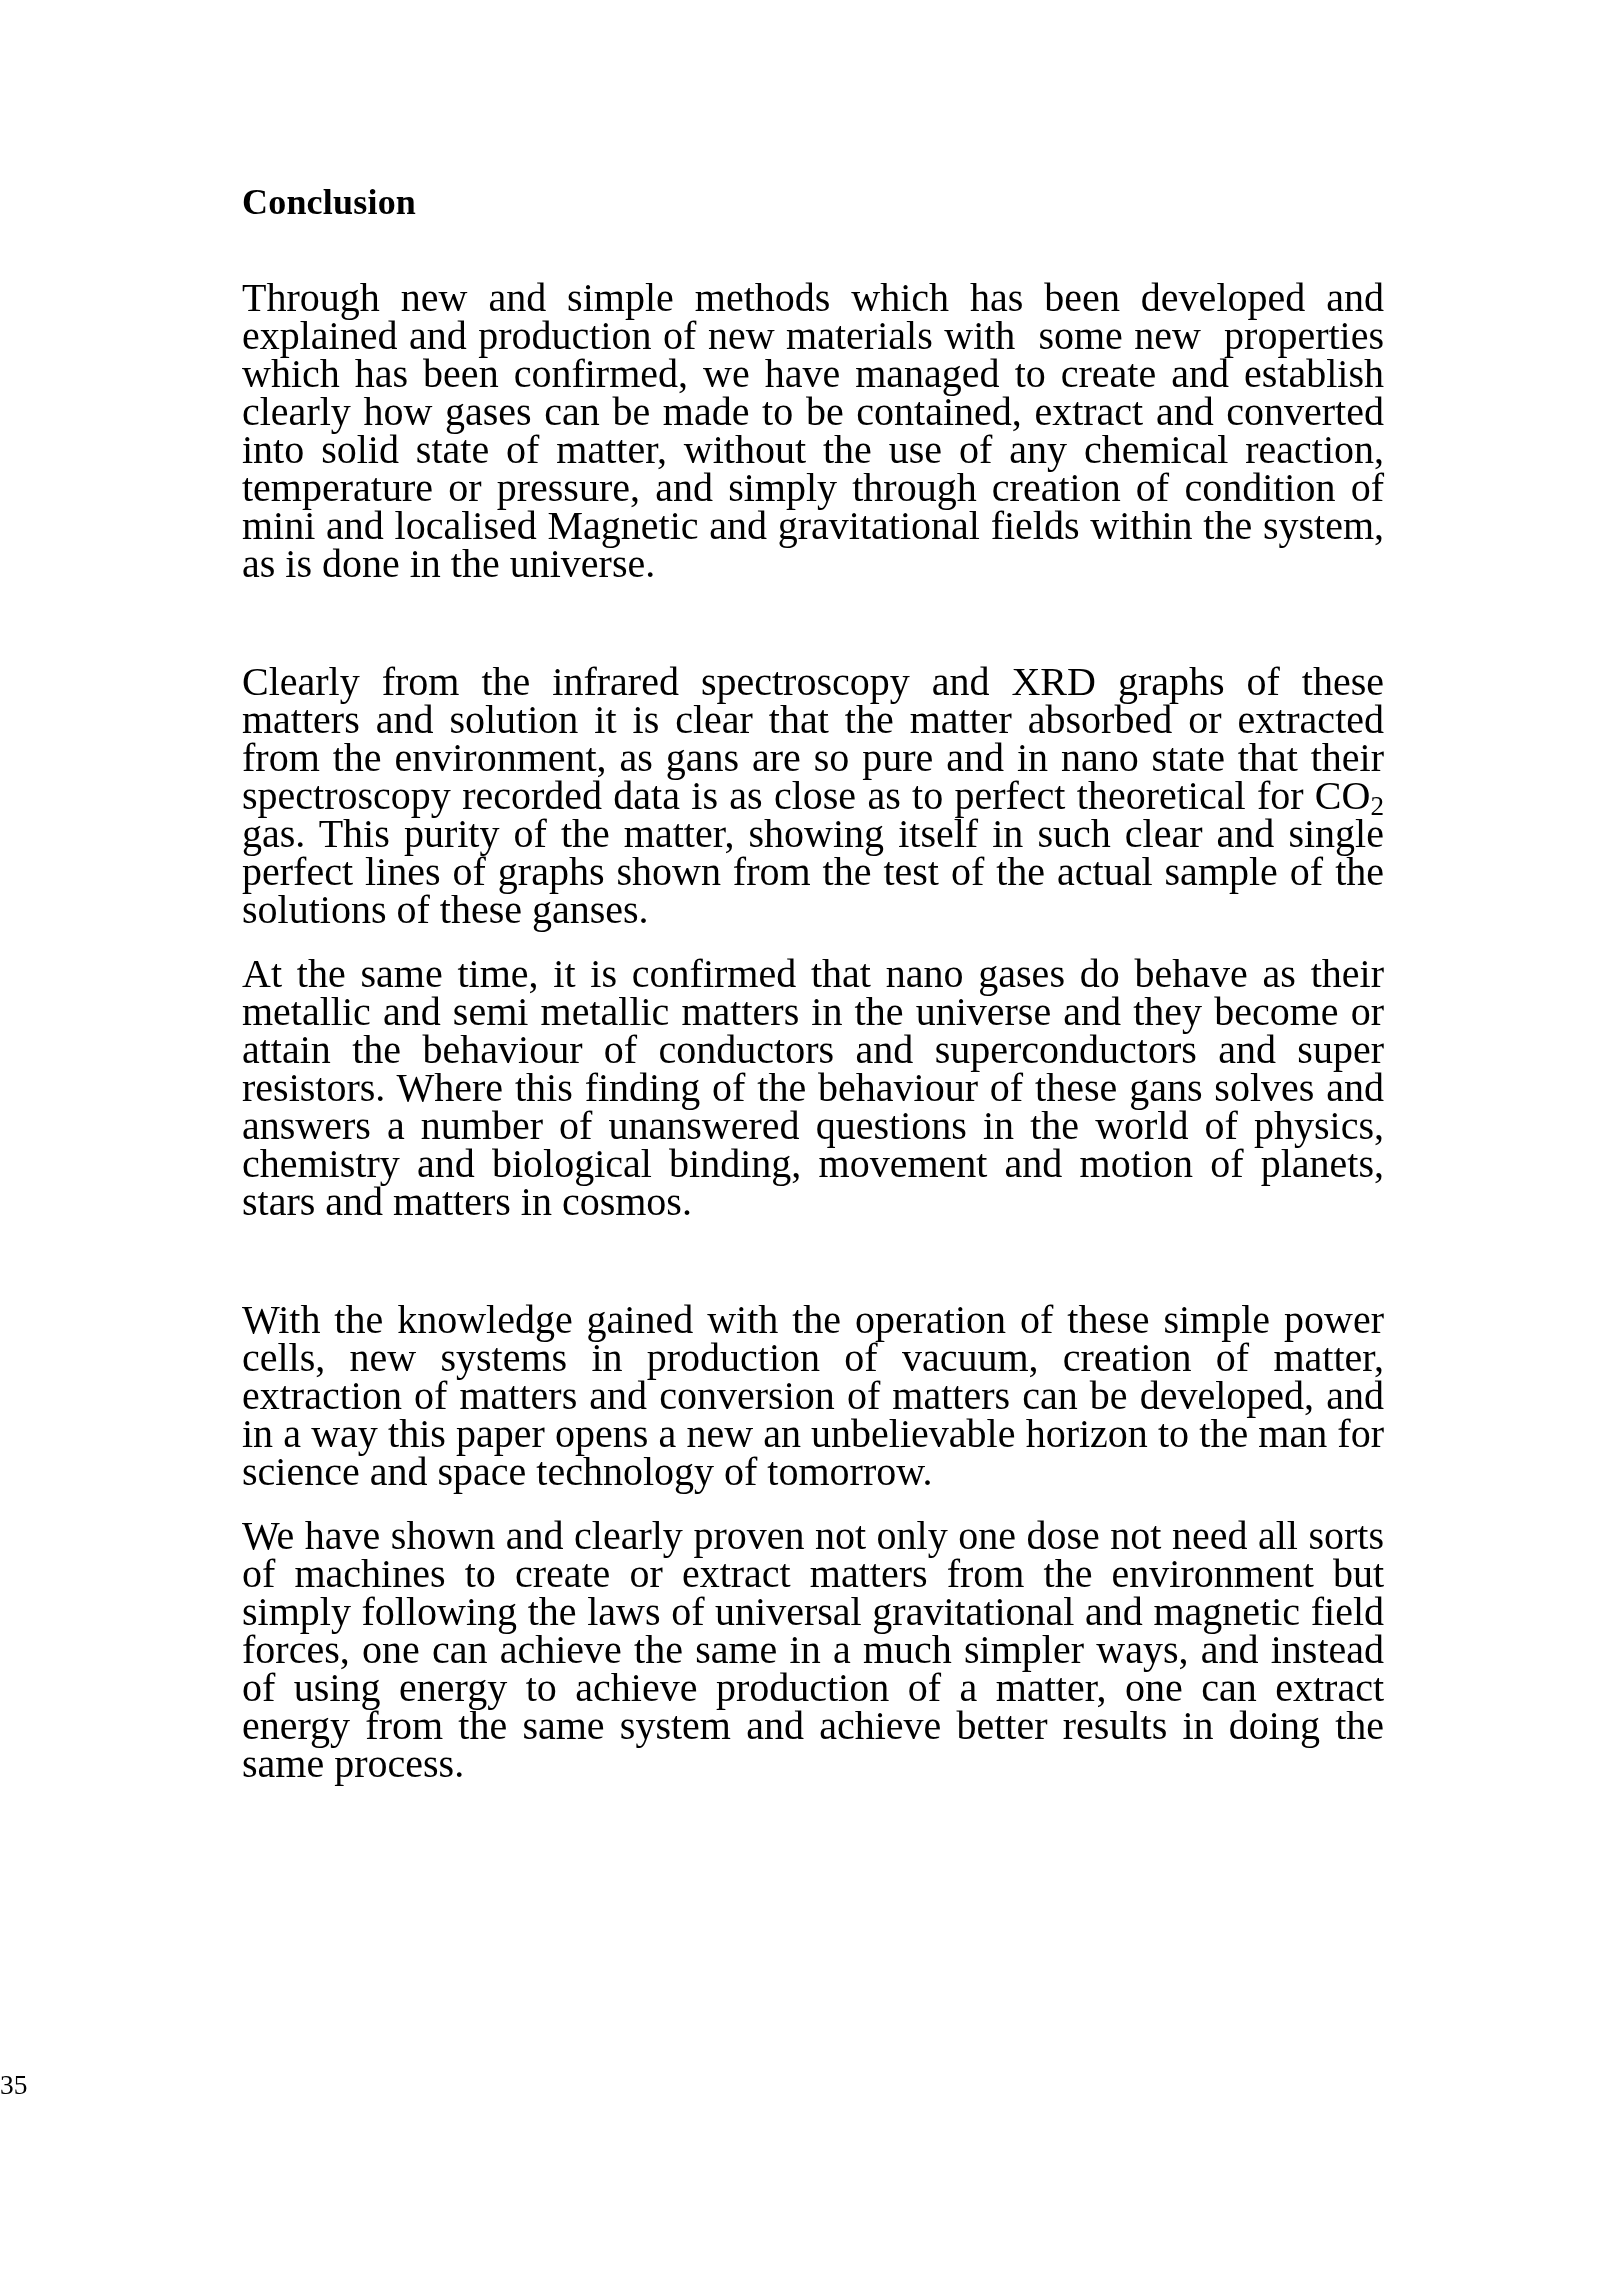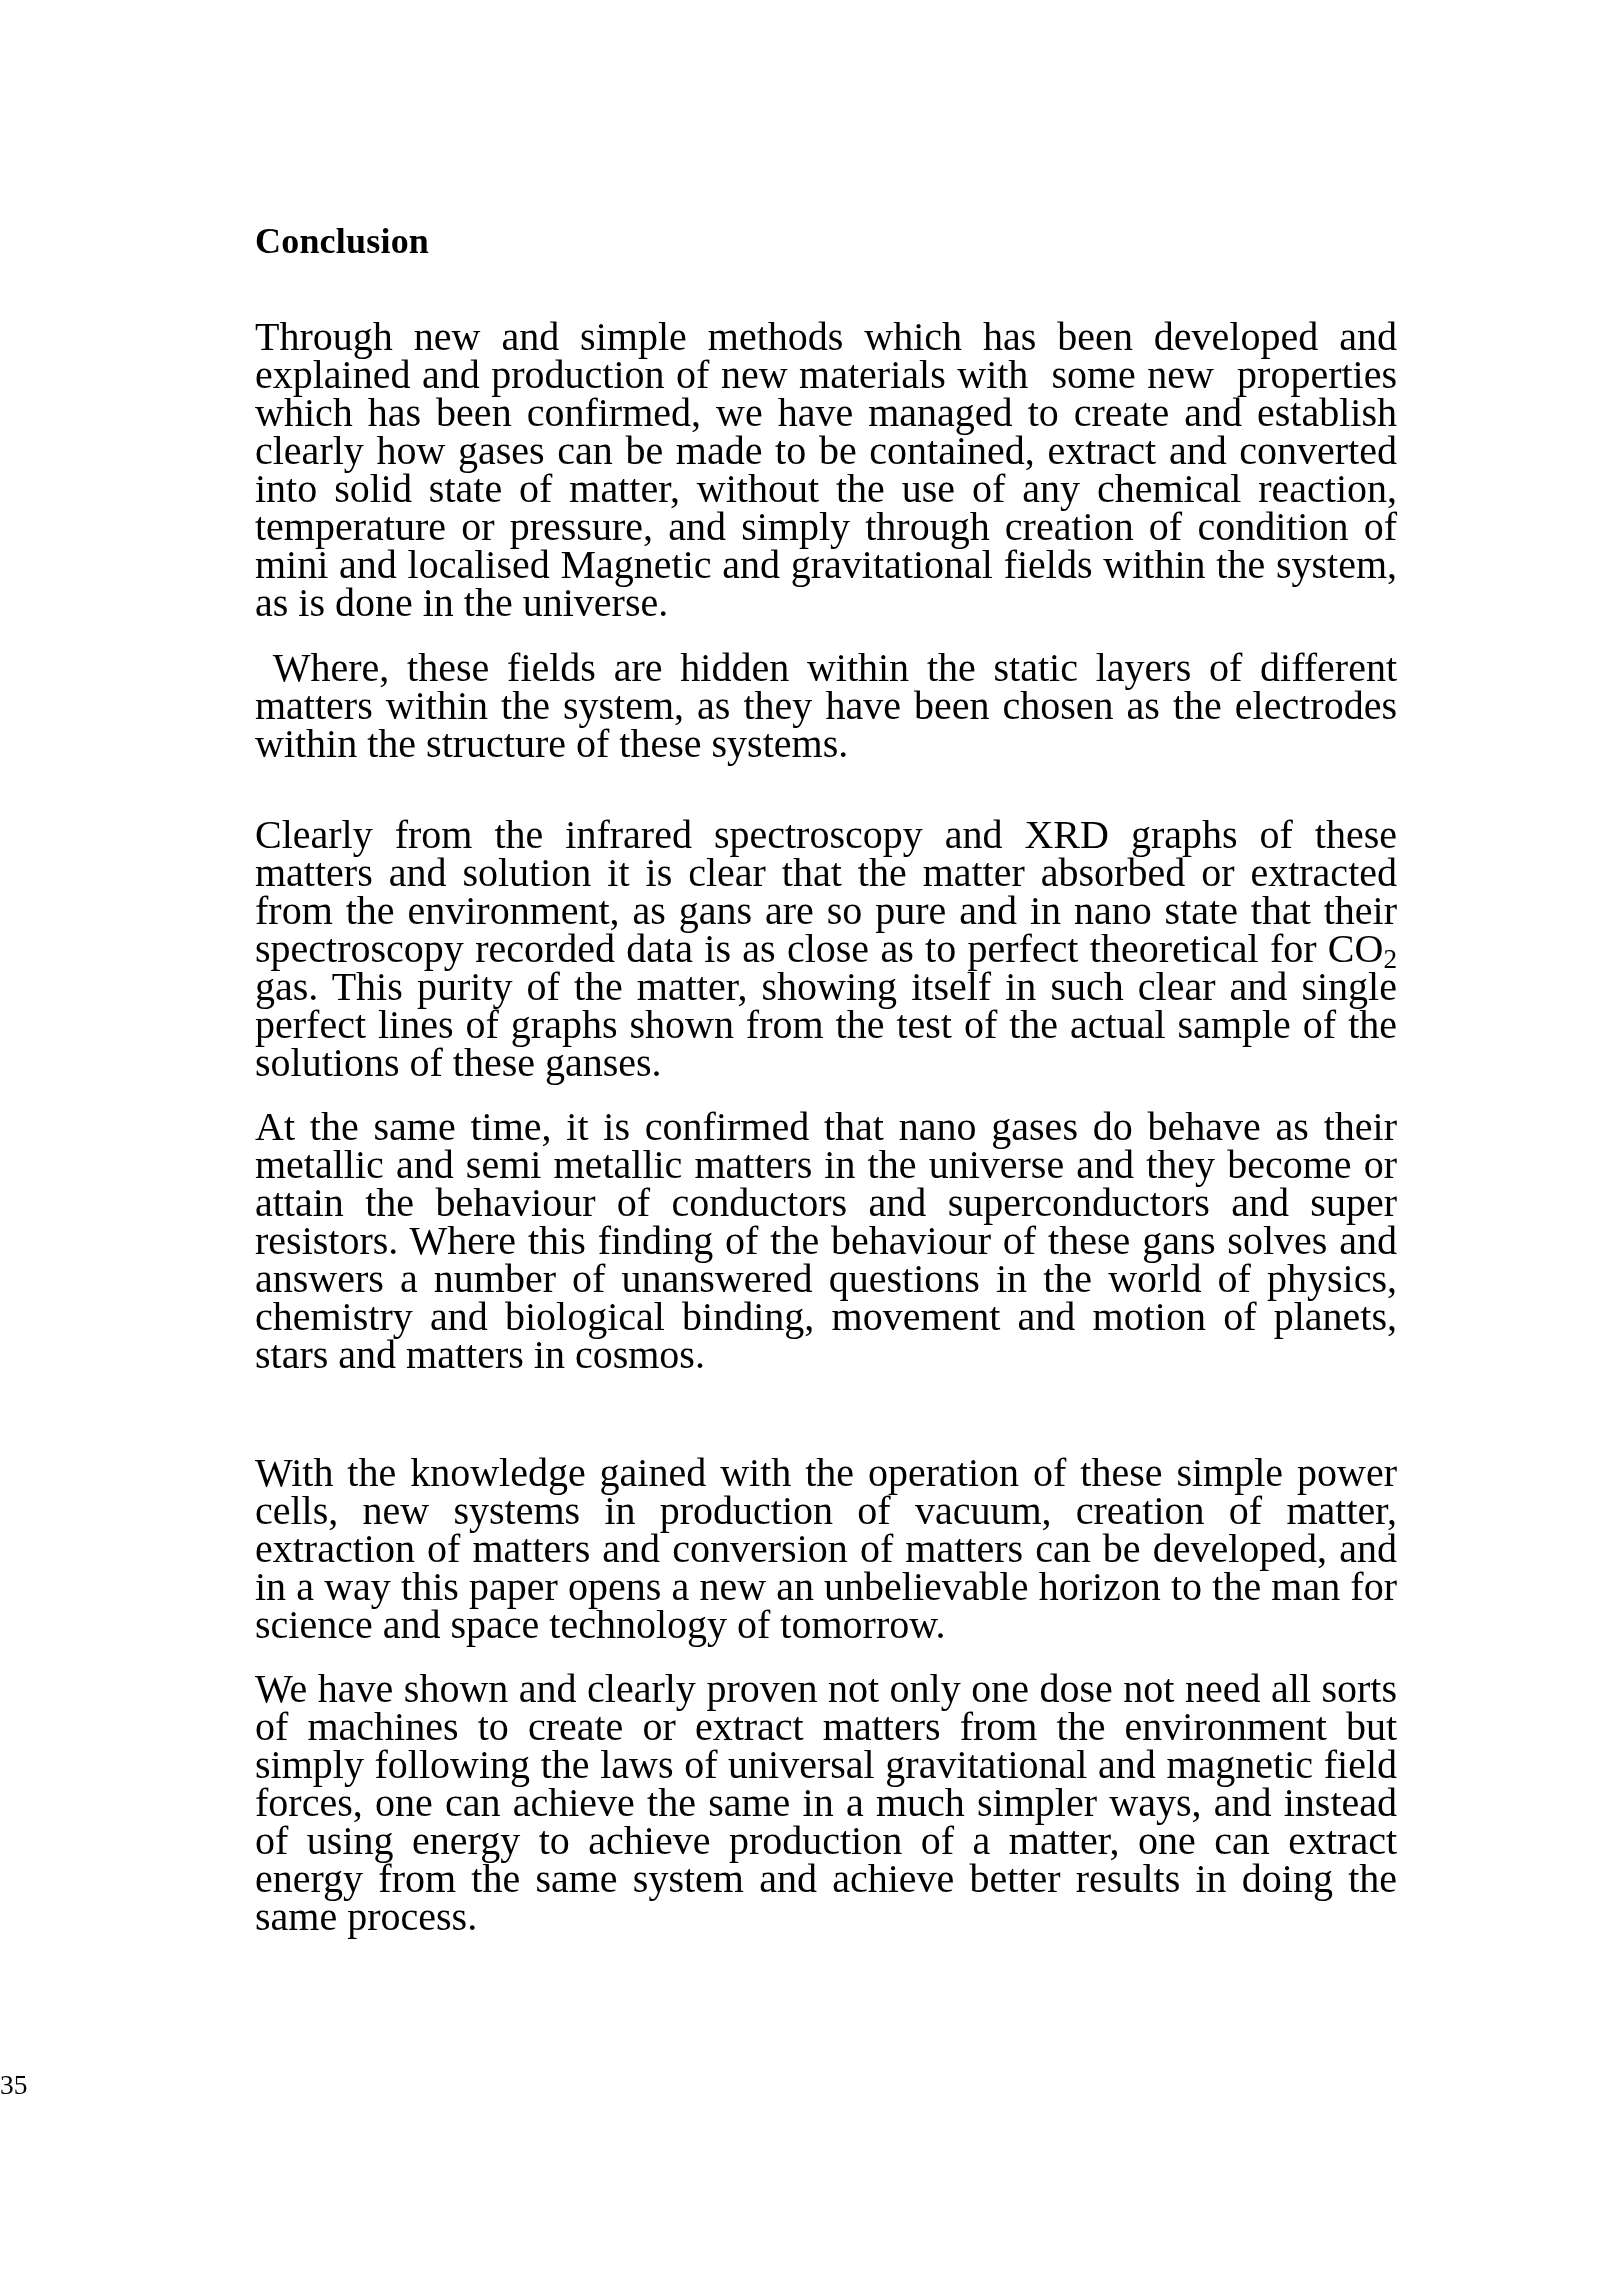--- a/index.html
+++ b/index.html
@@ -16,24 +16,23 @@
     background: #ffffff;
     box-sizing: border-box;
     overflow: hidden;
     font-family: "Liberation Serif", "DejaVu Serif", serif;
     color: #000000;
   }
 
   
   .content {
     position: absolute;
-    left: 255px;
+    left: 242px;
     top: 182px;
     width: 1142px;
-    margin-top: 39px;
   }
 
   .doc-heading {
     font-family: "Liberation Serif", "DejaVu Serif", serif;
     font-weight: bold;
     font-size: 36px;
     line-height: 1.12;
     margin: 0 0 0 0;
     letter-spacing: 0.2px;
     text-align: left;
@@ -78,21 +77,20 @@
   <div class="content">
 
     <h1 class="doc-heading">Conclusion</h1>
 
     <div class="gap-after-heading"></div>
 
     <p class="para">Through new and simple methods which has been developed and explained and production of new materials with  some new  properties which has been confirmed, we have managed to create and establish clearly how gases can be made to be contained, extract and converted into solid state of matter, without the use of any chemical reaction, temperature or pressure, and simply through creation of condition of mini and localised Magnetic and gravitational fields within the system,  as is done in the universe.</p>
 
     <div class="gap-para"></div>
 
-    <p class="para"> Where, these fields are hidden within the static layers of different matters within the system, as they have been chosen as the electrodes within the structure of these systems.</p>
 
     <div class="gap-para"></div>
 
 
     <div class="gap-para"></div>
 
     <p class="para"><span>Clearly from the infrared spectroscopy and XRD graphs of these matters and solution it is clear that the matter absorbed or extracted from the environment, as gans are so pure and in nano state that their spectroscopy recorded data is as close as to perfect theoretical for CO</span><sub>2</sub><span> gas. This purity of the matter, showing itself in such clear and single perfect lines of graphs shown from the test of the actual sample of the solutions of these ganses.</span></p>
 
     <div class="gap-para"></div>
 

